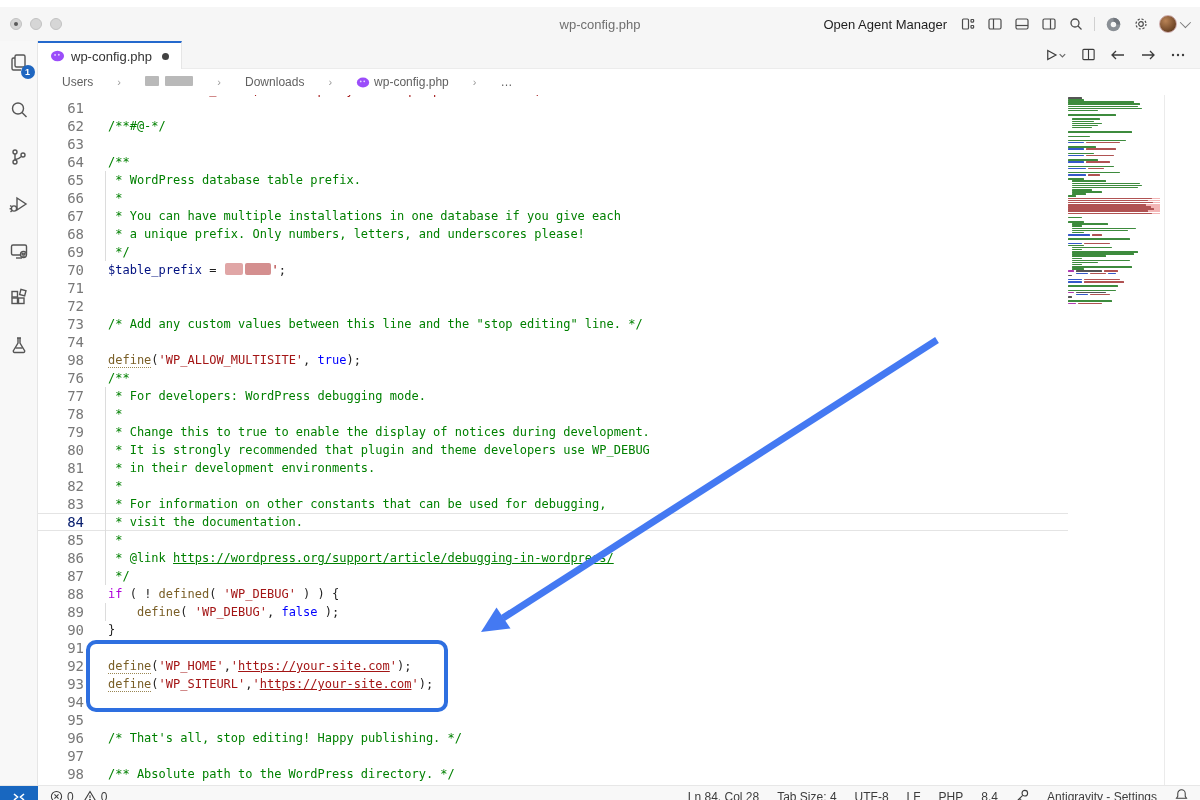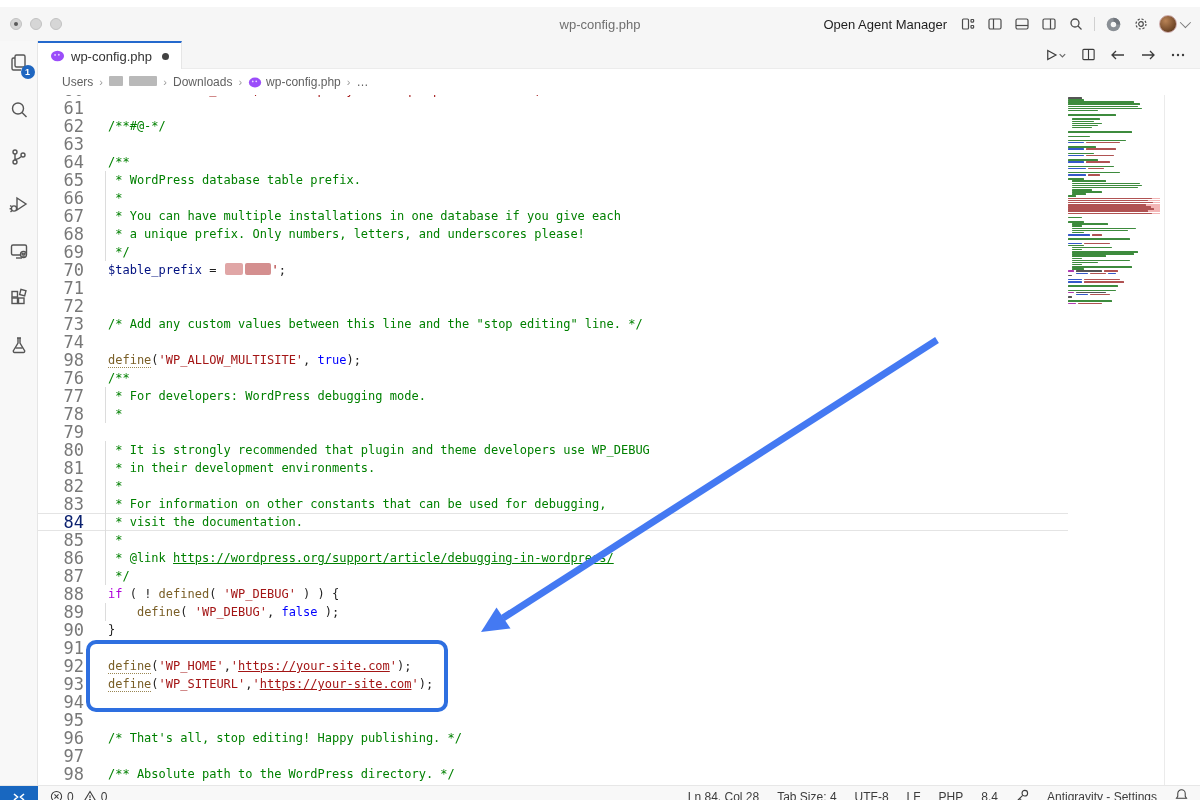--- a/index.html
+++ b/index.html
@@ -30,31 +30,31 @@
 
   
   .tabstrip { height:28px; background:#f6f6f6; display:flex; align-items:stretch; border-bottom:1px solid #ececec; flex:none; }
   .tab { background:#fff; border-top:2px solid #2469cd; border-right:1px solid #e6e6e6; display:flex; align-items:center; gap:6px; padding:0 12px; font-size:13px; color:#333; margin-bottom:-1px; }
   .mod-dot { width:7px; height:7px; border-radius:50%; background:#424242; margin-left:4px; }
   .editor-actions { margin-left:auto; display:flex; align-items:center; gap:14px; padding-right:14px; color:#3c3c3c; }
   .ea { display:flex; align-items:center; font-size:14px; color:#3c3c3c; }
   .ea svg { display:block; }
 
   
-  .breadcrumb { height:26px; background:#fff; display:flex; align-items:center; gap:6px; padding-left:24px; font-size:12px; color:#616161; flex:none; }
+  .breadcrumb { height:26px; background:#fff; display:flex; align-items:center; gap:24px; padding-left:24px; font-size:12px; color:#616161; flex:none; }
   .bc-sep { color:#9a9a9a; font-size:11px; }
   .bc-block { height:10px; border-radius:1px; background:#b9b9b9; display:inline-block; }
   .bc-php { display:flex; align-items:center; gap:4px; }
 
   
   .editor { position:relative; flex:1; overflow:hidden; background:#fff; }
   .lines { position:absolute; left:0; top:-14px; }
   .line { display:flex; height:18px; line-height:18px; width:1030px; position:relative;
           font-family:"DejaVu Sans Mono","Liberation Mono",monospace; font-size:12px; }
-  .ln { width:54px; padding-right:8px; text-align:right; color:#787878; flex:none; font-size:17px; }
+  .ln { width:54px; padding-right:8px; text-align:right; color:#787878; flex:none; font-size:14px; }
   .line.cur .ln { color:#0b216f; }
   .line.cur { box-shadow: inset 0 1px 0 #e4e4e4, inset 0 -1px 0 #e4e4e4; }
   .code { padding-left:16px; white-space:pre; position:relative; }
   .line.g .code::before { content:""; position:absolute; left:13px; top:0; height:18px; width:1px; background:#dcdcdc; }
   .com{color:#008000} .str{color:#a31515} .kw{color:#0000ff} .ctl{color:#af00db}
   .fn{color:#795e26} .fnd{color:#795e26; border-bottom:1.5px dotted #9a8652}
   .var{color:#001080} .pun{color:#1f1f1f}
   .lg{color:#008000; text-decoration:underline}
   .lr{color:#a31515; text-decoration:underline}
   .rb{display:inline-block; height:12px; border-radius:2px; vertical-align:-1px; margin:0 1px;}
@@ -340,20 +340,21 @@
             <div class="line g">
               <span class="ln">77</span>
               <span class="code"><span class="com"> * For developers: WordPress debugging mode.</span></span>
             </div>
             <div class="line g">
               <span class="ln">78</span>
               <span class="code"><span class="com"> *</span></span>
             </div>
             <div class="line g">
               <span class="ln">79</span>
+              <span class="code"><span class="com"> * Change this to true to enable the display of notices during development.</span></span>
             </div>
             <div class="line g">
               <span class="ln">80</span>
               <span class="code"><span class="com"> * It is strongly recommended that plugin and theme developers use WP_DEBUG</span></span>
             </div>
             <div class="line g">
               <span class="ln">81</span>
               <span class="code"><span class="com"> * in their development environments.</span></span>
             </div>
             <div class="line g">

